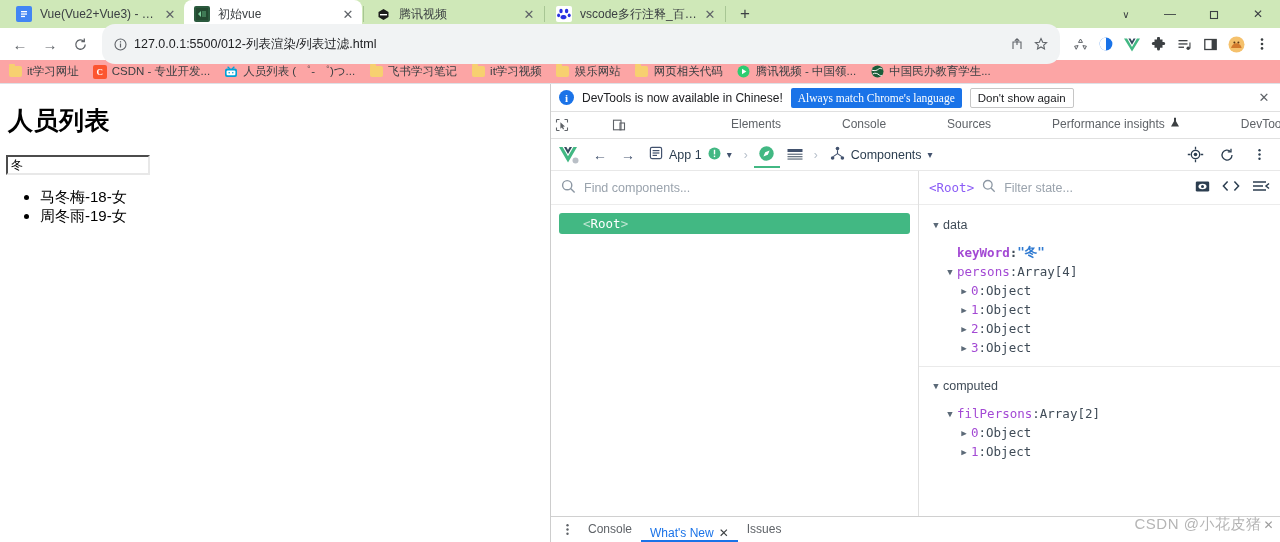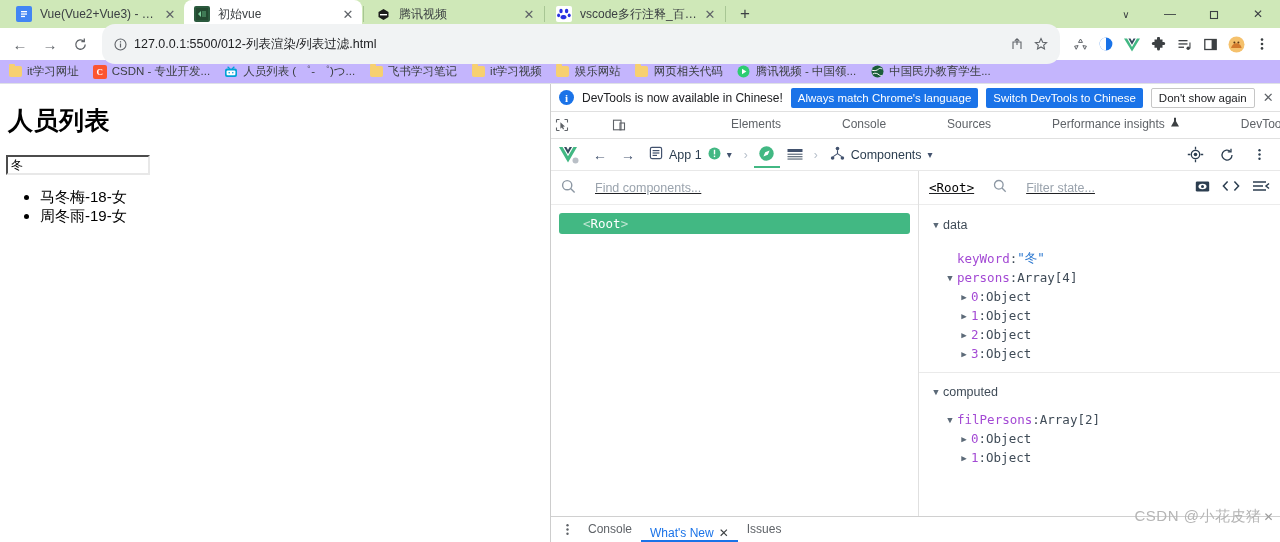--- a/index.html
+++ b/index.html
@@ -92,21 +92,21 @@
     justify-content: center; color: #5f6368; font-size: 13px;
     margin-left: 2px;
   }
   .ext-icon {
     width: 24px; height: 24px; display: flex; align-items: center;
     justify-content: center; margin-left: 2px;
   }
 
   
   #bookmarks-bar {
-    height: 24px; background: #c4b5fd; display: flex; align-items: center;
+    height: 24px; background: #fca5a5; display: flex; align-items: center;
     padding: 0 8px; border-bottom: 1px solid #dee1e6;
   }
   .bm {
     display: flex; align-items: center; font-size: 11.5px;
     color: #3c4043; margin-right: 14px; white-space: nowrap;
     max-width: 150px; overflow: hidden;
   }
   .bm-ico {
     width: 14px; height: 14px; margin-right: 5px; flex: 0 0 14px;
     display: flex; align-items: center; justify-content: center;
@@ -169,21 +169,21 @@
     background: #1a73e8; color: #fff; font-size: 11px;
     display: flex; align-items: center; justify-content: center;
     font-weight: bold; font-family: "Liberation Serif", serif; flex: 0 0 15px;
   }
   #dt-infobar-text { font-size: 12px; color: #202124; white-space: nowrap; }
   .ib-btn {
     height: 20px; padding: 0 7px; border-radius: 2px;
     display: flex; align-items: center; font-size: 11.5px;
     white-space: nowrap;
   }
-  .ib-btn.primary { background: #1a73e8; color: #fff; }
+  .ib-btn.primary { background: #1a73e8; color: #fff; font-family: Liberation Serif, serif; }
   .ib-btn.secondary { background: #fff; color: #202124; border: 1px solid #c6c6c6; }
   #ib-close {
     margin-left: auto; color: #5f6368; font-size: 13px;
     width: 16px; text-align: center;
   }
 
   #dt-tabbar {
     height: 27px; background: #ffffff; border-bottom: 1px solid #e0e0e0;
     display: flex; align-items: center; padding: 0 4px; gap: 43px;
   }
@@ -235,26 +235,26 @@
 
   #dt-body { flex: 1 1 auto; display: flex; min-height: 0; }
   #tree-pane {
     width: 368px; border-right: 1px solid #e0e0e0;
     display: flex; flex-direction: column; background: #fff;
   }
   #state-pane { flex: 1 1 auto; display: flex; flex-direction: column; background: #fff; }
 
   .search-row {
     height: 34px; display: flex; align-items: center;
-    padding: 0 10px; border-bottom: 1px solid #ececec; gap: 19px; text-decoration: underline;
+    padding: 0 10px; border-bottom: 1px solid #ececec; gap: 8px;
   }
   .search-input-text {
     font-size: 12.5px; color: #9aa3ad;
   }
-  .root-crumb { font-size: 12.5px; color: #000000; font-family: "DejaVu Sans Mono", monospace; }
+  .root-crumb { font-size: 12.5px; color: #8b5cf6; font-family: "DejaVu Sans Mono", monospace; }
 
   #tree-list { padding: 8px 8px 0 8px; }
   #root-node {
     height: 21px; background: #42b883; border-radius: 3px;
     display: flex; align-items: center; padding-left: 24px;
     color: #fff; font-size: 12.5px;
     font-family: "DejaVu Sans Mono", monospace;
   }
   #root-node .angle { color: #bfe6d2; }
 
@@ -281,21 +281,21 @@
   }
   .drawer-tab {
     height: 25px; padding: 0 9px; display: flex; align-items: center;
     gap: 5px; font-size: 12px; color: #5f6368;
     border-bottom: 2px solid transparent;
   }
   .drawer-tab.selected { color: #1a73e8; border-bottom-color: #1a73e8; align-items: flex-end; }
   .drawer-tab .dx { font-size: 12px; color: #3c4043; }
 
   #watermark {
-    position: absolute; right: 6px; bottom: 16px;
+    position: absolute; right: 6px; bottom: 8px;
     font-size: 15px; color: #b5b5b5; letter-spacing: 0.5px;
     display: flex; align-items: baseline; gap: 2px;
   }
   #watermark .wm-x { font-size: 12px; color: #9a9a9a; }
 </style>
 </head>
 <body>
 
 <div id="chrome-window">
 
@@ -535,21 +535,20 @@
         <li>周冬雨-19-女</li>
       </ul>
     </div>
 
     <div id="devtools">
 
       <div id="dt-infobar">
         <span id="dt-infobar-icon">i</span>
         <span id="dt-infobar-text">DevTools is now available in Chinese!</span>
         <span class="ib-btn primary">Always match Chrome's language</span>
-        <span class="ib-btn primary">Switch DevTools to Chinese</span>
         <span class="ib-btn secondary">Don't show again</span>
         <span id="ib-close">✕</span>
       </div>
 
       <div id="dt-tabbar">
         <span class="dt-icon-btn">
           <svg width="14" height="14" viewBox="0 0 14 14">
               <path d="M1.5 1.5h3M1.5 1.5v3M12.5 1.5h-3M12.5 1.5v3M1.5 12.5h3M1.5 12.5v-3M12.5 12.5h-3M12.5 12.5v-3" stroke="#5f6368" stroke-width="1.1" fill="none"></path>
               <path d="M5.4 4.2l4.6 4.3-2 .3 1.1 2.1-1.1.6-1.1-2.1-1.5 1.3z" fill="#5f6368"></path>
             </svg>
@@ -736,21 +735,21 @@
             </span>
           </div>
 
           <div id="state-tree">
 
             <div class="st-row" style="padding-left:10px;">
               <span class="st-caret">▼</span>
               <span class="st-group-label">data</span>
             </div>
 
-            <div class="st-row" style="padding-left:38px;margin-top:15px;">
+            <div class="st-row" style="padding-left:38px;margin-top:9px;font-weight:bold;">
               <span class="st-key">keyWord</span>
                 <span class="st-colon">: </span>
                 <span class="st-str">"冬"</span>
             </div>
 
             <div class="st-row" style="padding-left:24px;">
               <span class="st-caret">▼</span>
               <span class="st-key">persons</span>
                 <span class="st-colon">: </span>
                 <span class="st-type">Array[4]</span>

